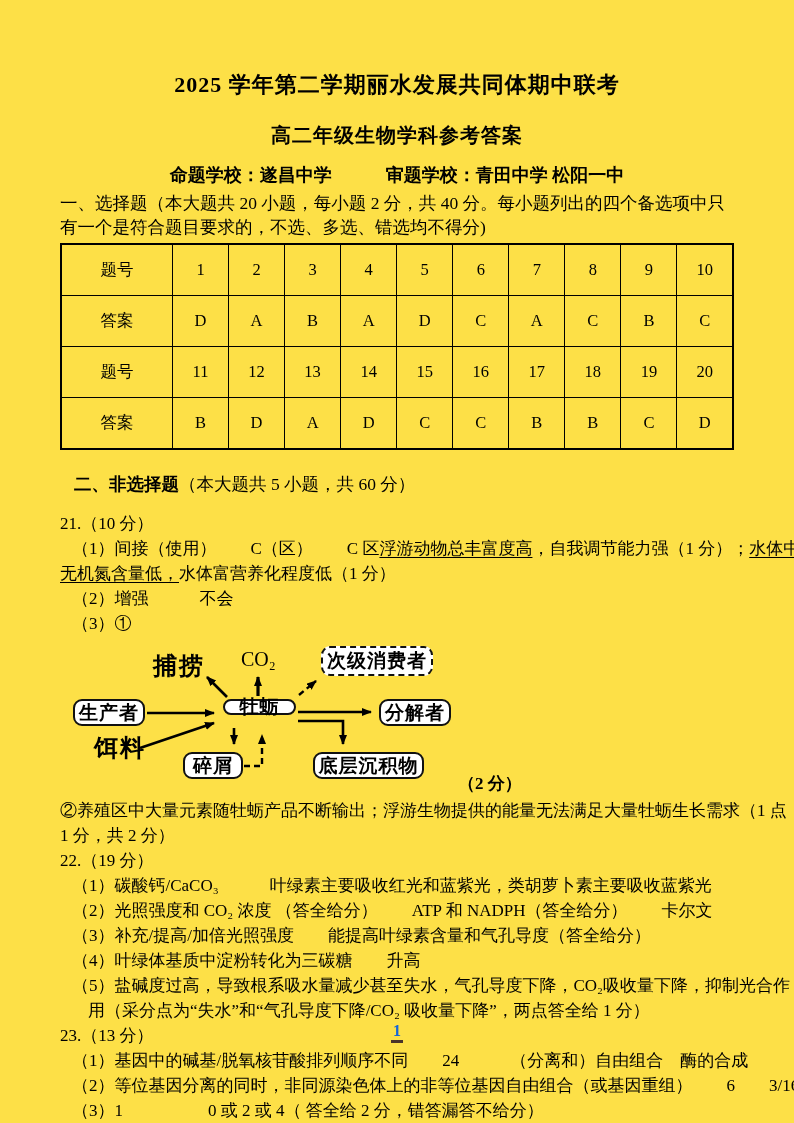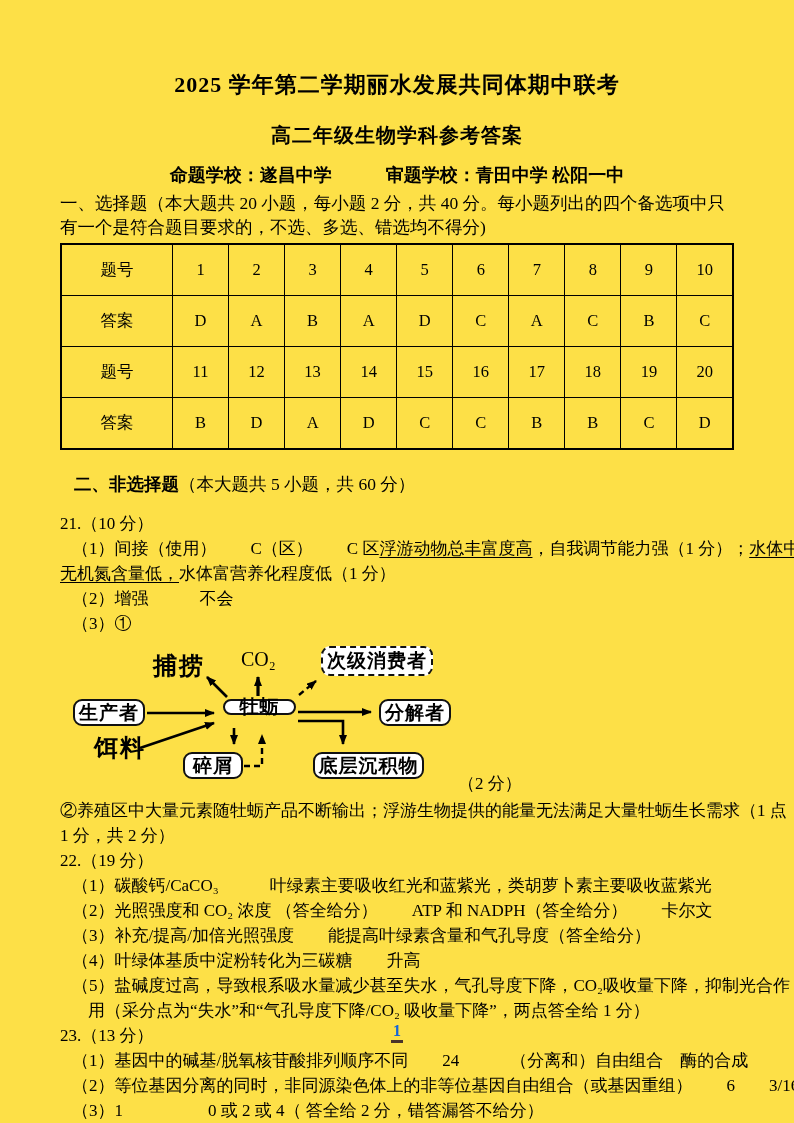--- a/index.html
+++ b/index.html
@@ -58,21 +58,21 @@
     background:#fff;
     display:flex; align-items:center; justify-content:center;
     font-weight:bold; font-size:19px; letter-spacing:1px;
     box-sizing:border-box;
   }
   .dbox.dashed { border-style:dashed; border-width:2px; }
   .dlabel {
     position:absolute; font-weight:bold; font-size:24px; letter-spacing:2px;
   }
   .dco2 { position:absolute; font-size:20px; font-weight:normal; letter-spacing:0; }
-  .dscore { position:absolute; font-size:17px; font-weight:normal; letter-spacing:0; }
+  .dscore { position:absolute; font-size:17px; font-weight:bold; letter-spacing:0; }
   .pagenum-wrap {
     position:absolute; left:0; right:0; top:1022px; text-align:center;
   }
   .pagenum {
     display:inline-block; font-size:16px; font-weight:bold;
     color:#1565d8; border-bottom:3px solid #4a342a; padding:0 2px 0 2px;
   }
 </style>
 </head>
 <body>

